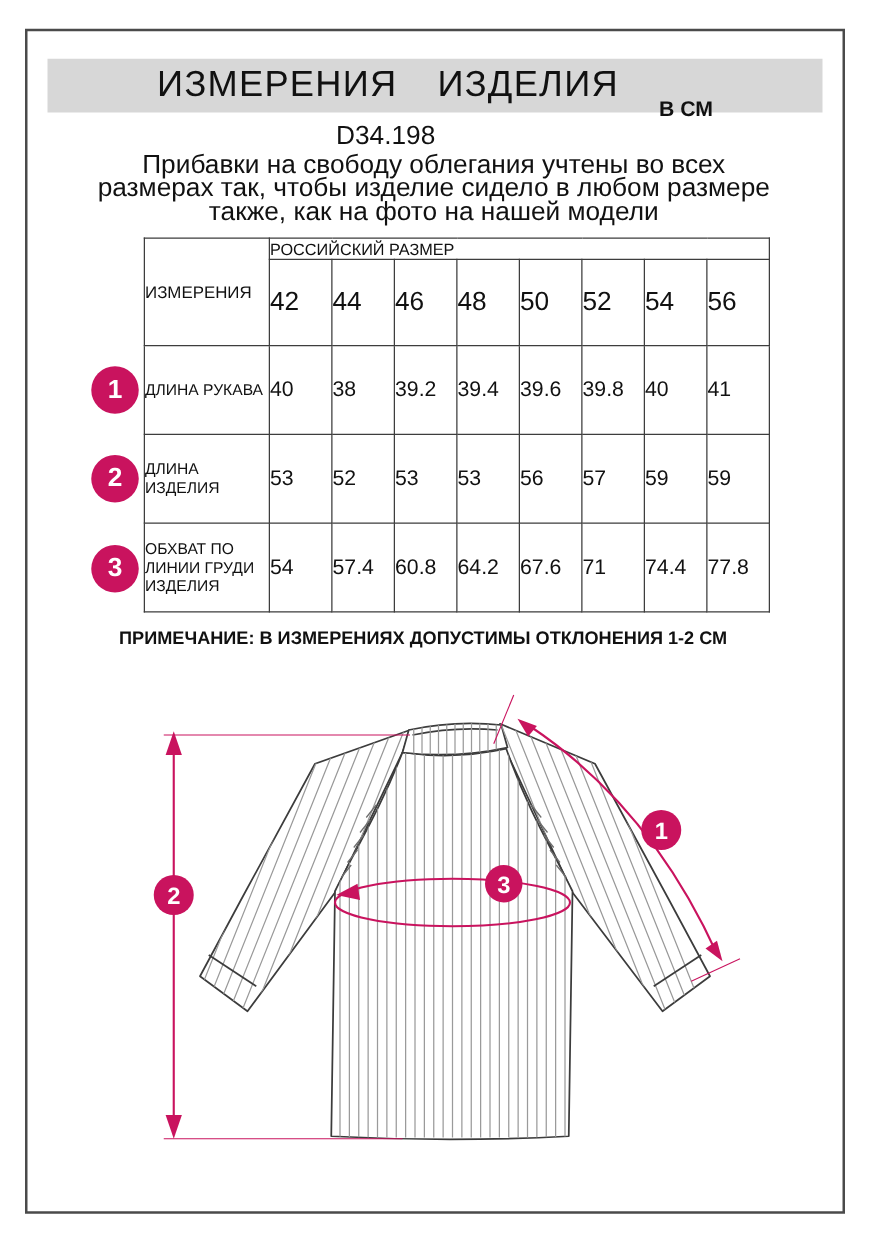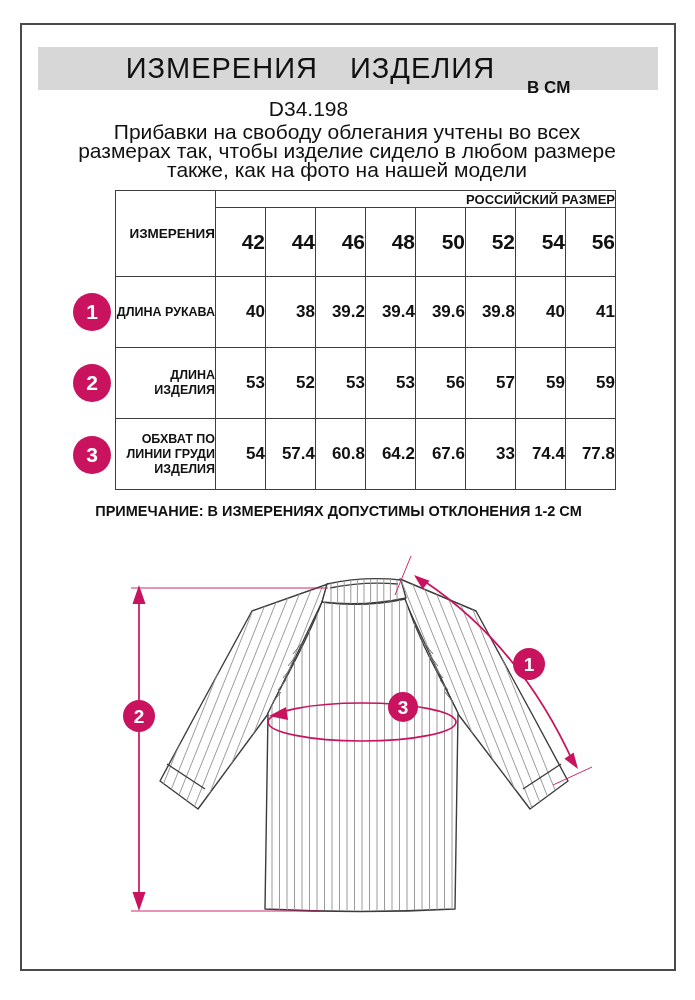--- a/index.html
+++ b/index.html
@@ -24,22 +24,22 @@
     font-size:21px;
   }
   .description{
     position:absolute;left:67px;top:122px;width:560px;text-align:center;
     font-size:21px;line-height:19px;
   }
   table.size-table{
     position:absolute;left:115px;top:190px;border-collapse:collapse;table-layout:fixed;
   }
   table.size-table td,table.size-table th{
-    border:1.5px solid #3d3d3d;padding:0;text-align:right;vertical-align:middle;
-    font-weight:700;
+    border:1.5px solid #3d3d3d;padding:0;text-align:left;vertical-align:middle;
+    font-weight:400;
   }
   .col-label{width:100px;}
   .col-size{width:50px;}
   tr.group-row{height:17px;}
   tr.sizes-row{height:69px;}
   tr.data-row{height:71px;}
   .corner-cell{font-size:13.5px;}
   .group-cell{font-size:13px;}
   .size-cell{font-size:21px;font-weight:700;}
   .label-cell{font-size:12.5px;line-height:15px;padding:0 4px;margin-top:16px;}
@@ -129,21 +129,21 @@
     <td class="value-cell">59</td>
     <td class="value-cell">59</td>
   </tr>
   <tr class="data-row">
     <td class="label-cell">ОБХВАТ ПО ЛИНИИ ГРУДИ ИЗДЕЛИЯ</td>
     <td class="value-cell">54</td>
     <td class="value-cell">57.4</td>
     <td class="value-cell">60.8</td>
     <td class="value-cell">64.2</td>
     <td class="value-cell">67.6</td>
-    <td class="value-cell">33</td>
+    <td class="value-cell">71</td>
     <td class="value-cell">74.4</td>
     <td class="value-cell">77.8</td>
   </tr>
 </tbody>
   </table>
 
 <div class="row-badge badge-1">1</div>
 <div class="row-badge badge-2">2</div>
 <div class="row-badge badge-3">3</div>
 

